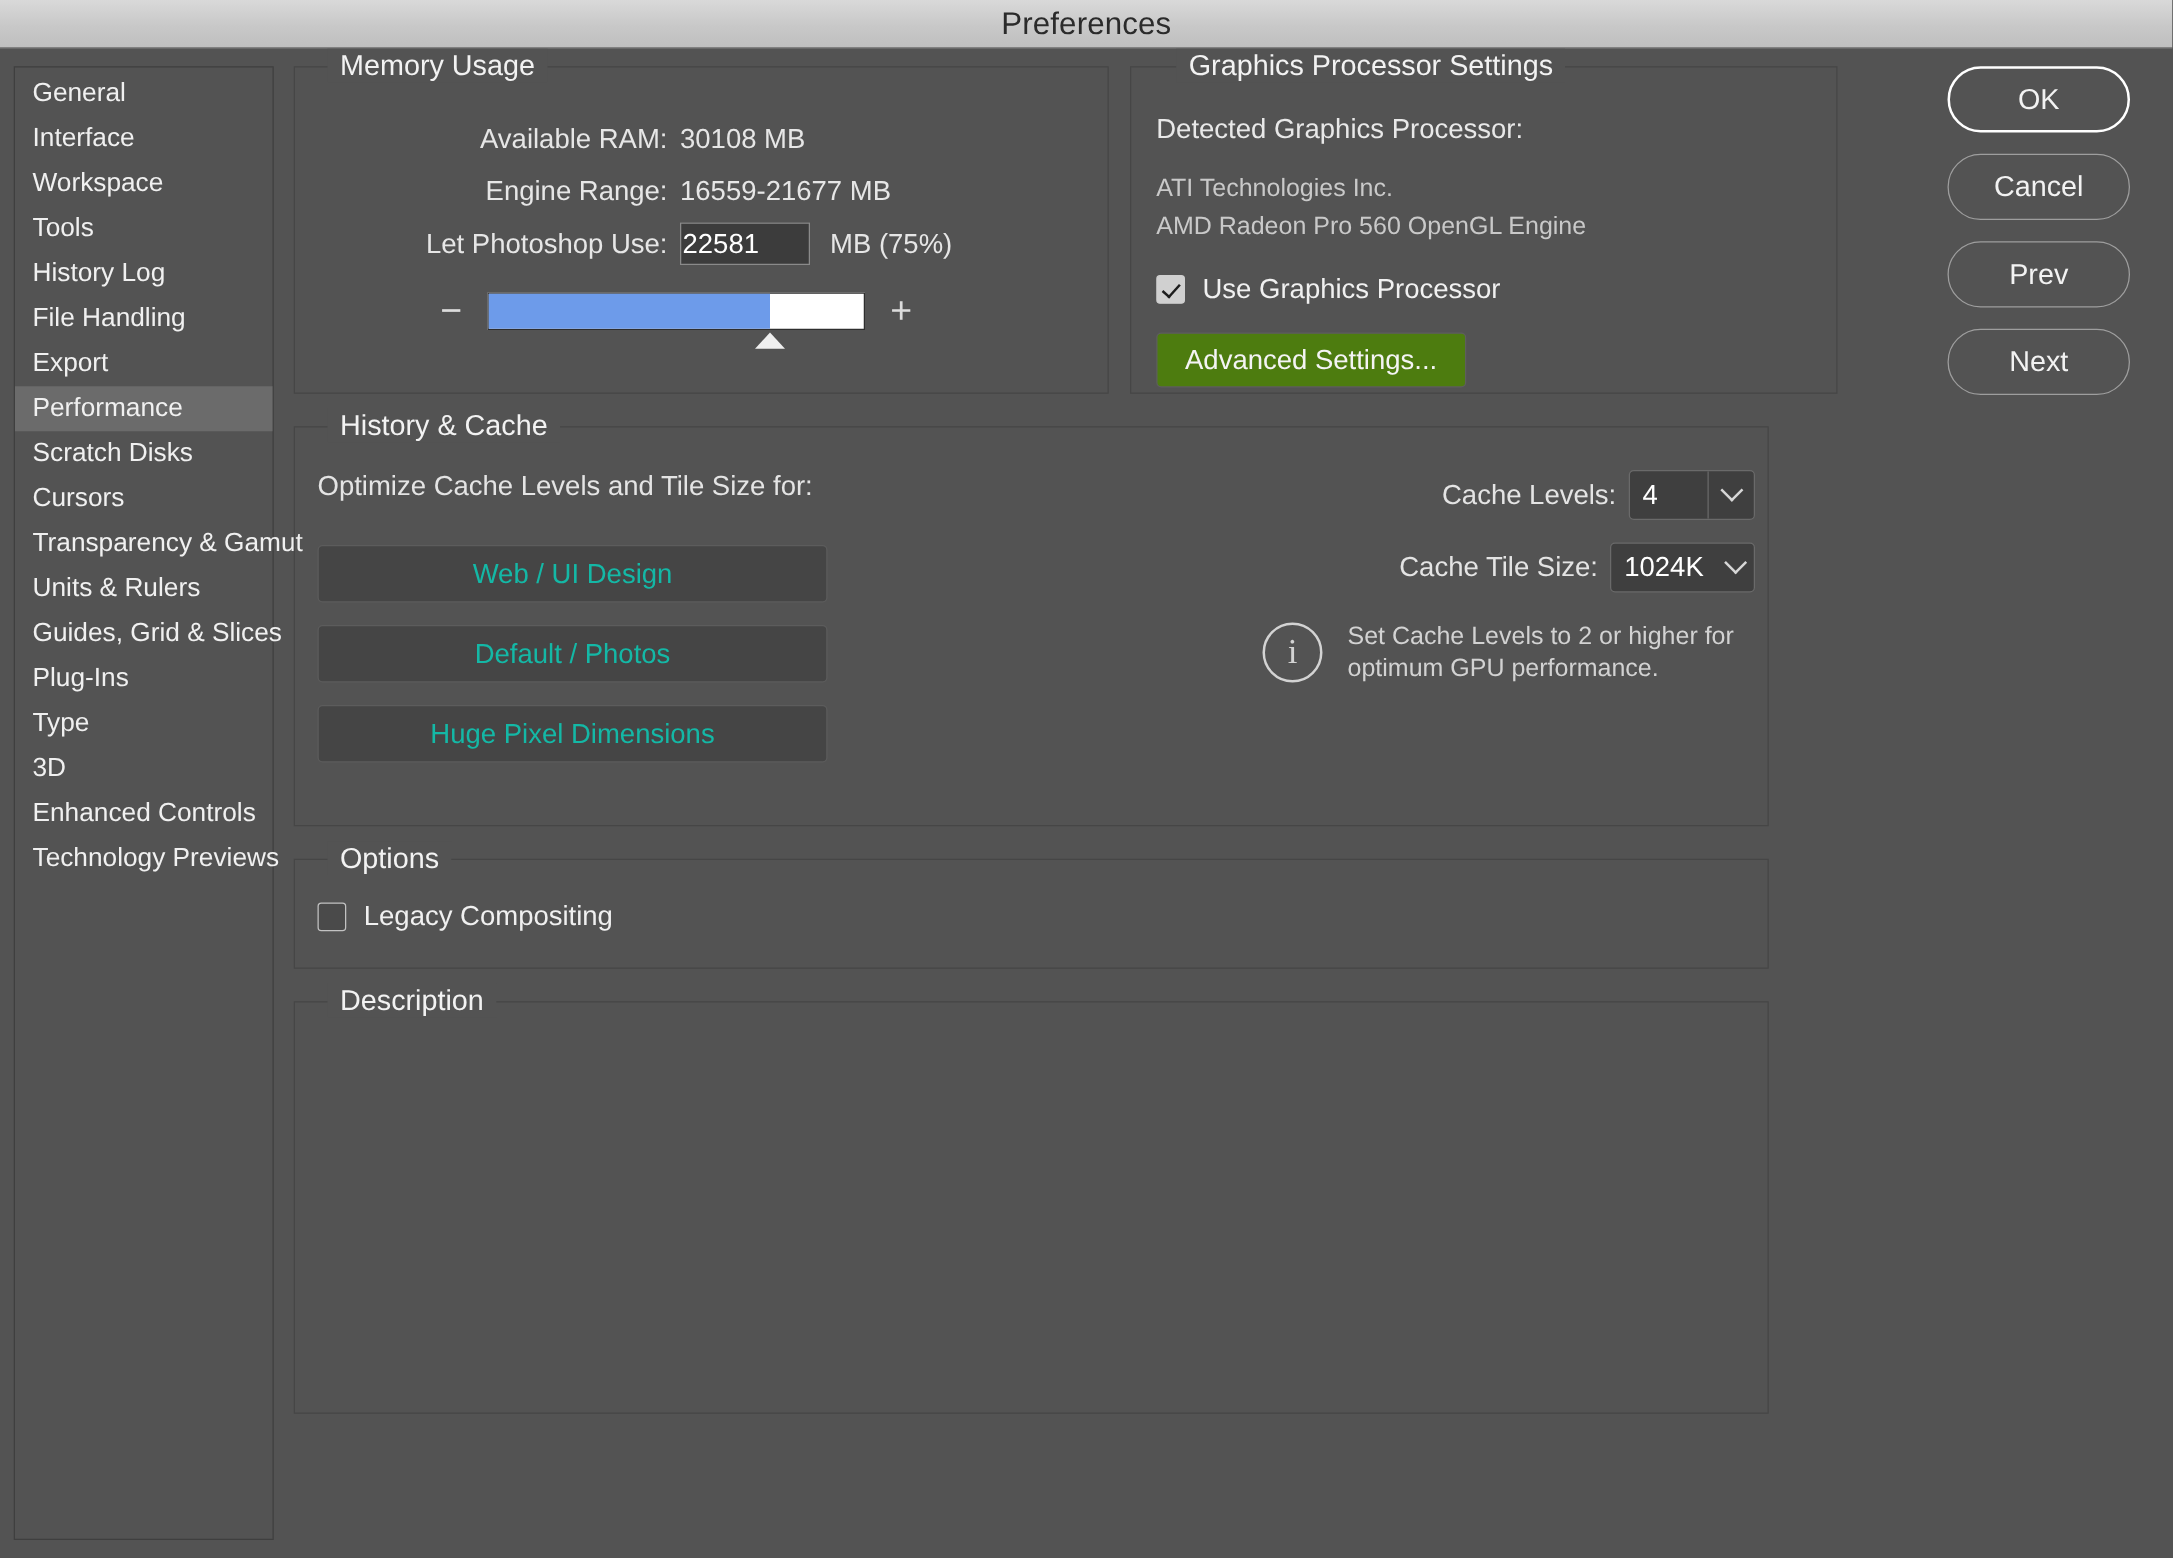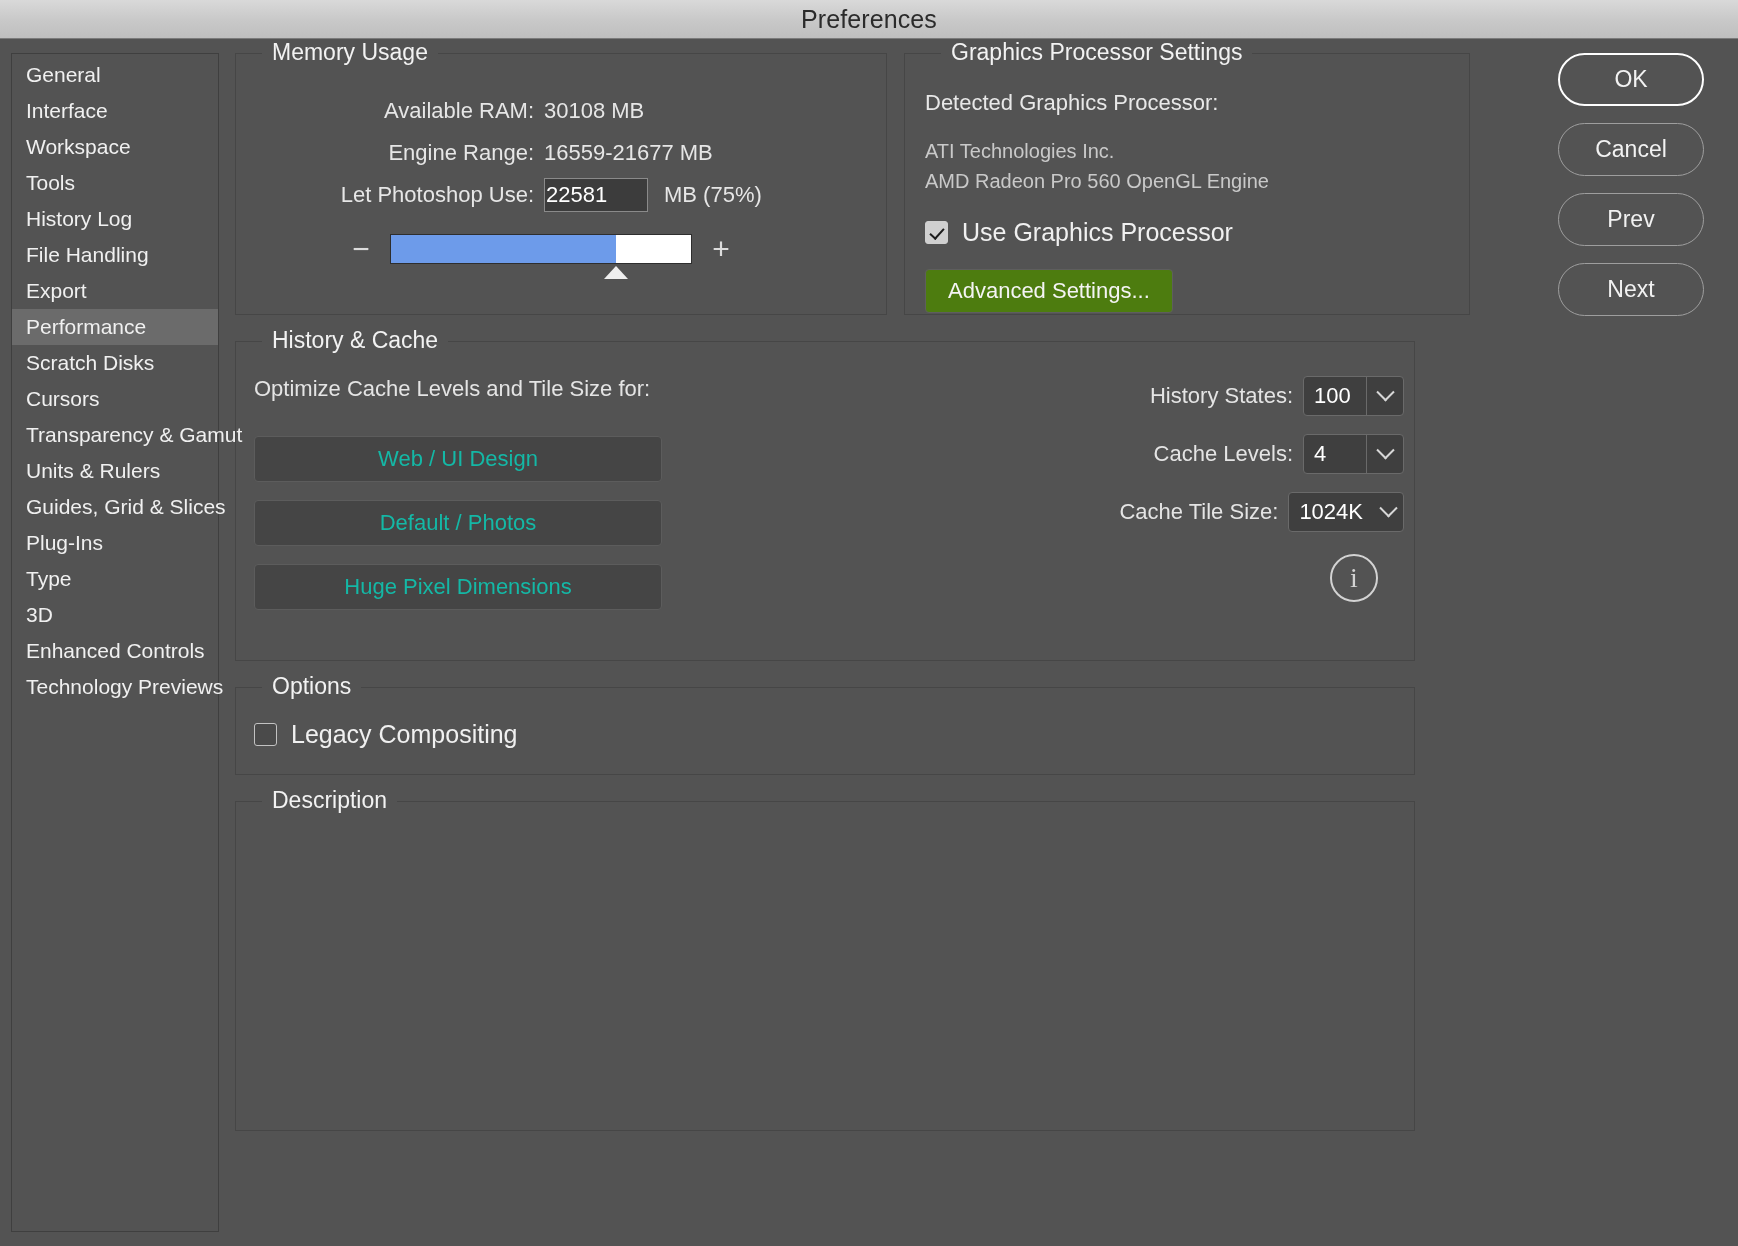--- a/index.html
+++ b/index.html
@@ -220,21 +220,21 @@
     border: solid #1d1d1d;
     border-width: 0 2.6px 2.6px 0;
     transform: rotate(42deg);
   }
   .checkbox.off {
     background: #4a4a4a;
     border: 1.5px solid #c2c2c2;
   }
   .check-label {
     margin-left: 14px;
-    font-size: 25px;
+    font-size: 22px;
     color: #f0f0f0;
   }
   .btn-dark {
     background: #4d7c0f;
     border: 1px solid #5e5e5e;
     border-radius: 4px;
     color: #f4f4f4;
     font-size: 22px;
     font-family: "Liberation Sans", sans-serif;
     height: 44px;
@@ -493,29 +493,20 @@
         <div class="hc-left">
           <div class="hc-optimize">Optimize Cache Levels and Tile Size for:</div>
           <div id="preset-list">
               <button class="preset-btn">Web / UI Design</button>
               <button class="preset-btn">Default / Photos</button>
               <button class="preset-btn">Huge Pixel Dimensions</button>
             </div>
         </div>
         <div class="hc-right">
           <div id="field-list">
-              <div class="field-row">
-                <div class="field-label">History States:</div>
-                <div class="combo">
-                  <div class="val">100</div>
-                  <div class="arrowbox">
-                    <span class="chev"></span>
-                  </div>
-                </div>
-              </div>
               <div class="field-row">
                 <div class="field-label">Cache Levels:</div>
                 <div class="combo">
                   <div class="val">4</div>
                   <div class="arrowbox">
                     <span class="chev"></span>
                   </div>
                 </div>
               </div>
               <div class="field-row">
@@ -523,20 +514,24 @@
                 <div class="combo unified">
                   <div class="val">1024K</div>
                   <div class="arrowbox">
                     <span class="chev"></span>
                   </div>
                 </div>
               </div>
             </div>
           <div class="hint-row">
             <div class="info-icon">i</div>
+            <div class="hint-text">
+              <span>Set Cache Levels to 2 or higher for</span>
+              <span>optimum GPU performance.</span>
+            </div>
           </div>
         </div>
       </div>
     </div>
 
     <div class="group options">
       <div class="legend">Options</div>
       <div class="opt-row">
         <span class="checkbox off"></span>
         <span class="check-label">Legacy Compositing</span>

